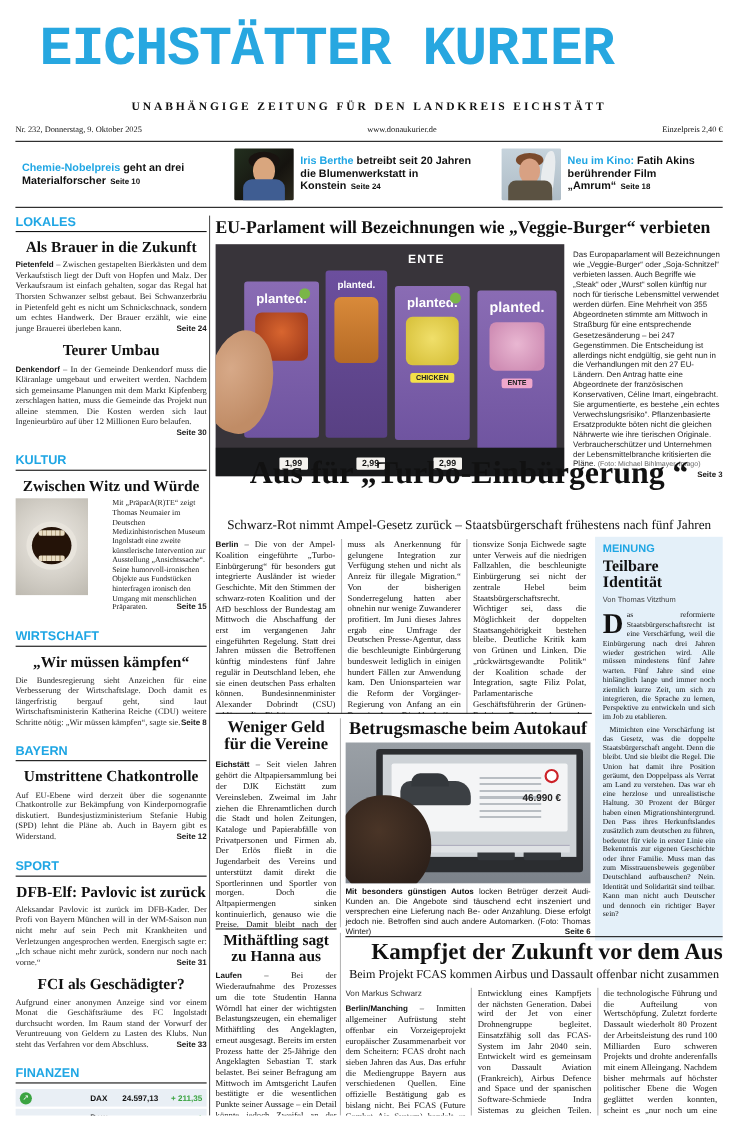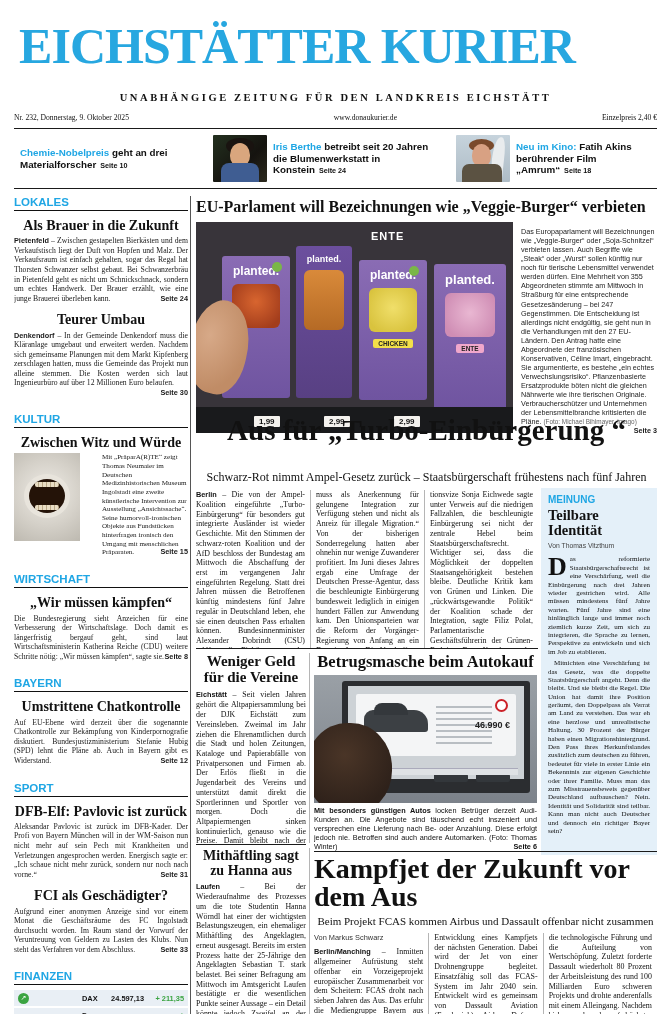--- a/index.html
+++ b/index.html
@@ -2,21 +2,21 @@
 <html lang="de"><head>
 <meta charset="utf-8">
 <style>
   html,body{margin:0;padding:0;background:#e8e8e8;}
   .page{position:relative;width:671px;height:1024px;background:#ffffff;margin:0 auto;
         font-family:"Liberation Serif",serif;color:#111;overflow:hidden;}
   [data-name]{box-sizing:border-box;}
 
   
   .masthead{position:absolute;left:0;top:20px;width:594px;text-align:center;
-            font-family:Liberation Serif, serif;font-weight:bold;font-size:50px;
+            font-family:Liberation Mono, monospace;font-weight:bold;font-size:50px;
             letter-spacing:-1px;color:#27a7e0;line-height:1.05;}
   .subtitle{position:absolute;left:0;top:92px;width:671px;text-align:center;
             font-family:"Liberation Serif",serif;font-size:10.5px;letter-spacing:2.6px;font-weight:bold;}
   .dateline{position:absolute;left:14px;top:113px;width:643px;display:flex;justify-content:space-between;
             font-size:7.6px;font-family:"Liberation Serif",serif;}
   .hr{position:absolute;height:1px;background:#1a1a1a;}
   .vr{position:absolute;width:1px;background:#2a2a2a;}
 
   
   .teasers{position:absolute;left:14px;top:132px;width:643px;height:53px;display:flex;}
@@ -123,21 +123,21 @@
   .taskbar{position:absolute;left:6px;bottom:4px;right:6px;height:7px;background:#dfe2e5;
      border-top:1px solid #aab;}
   .head-sil{position:absolute;left:-8px;bottom:-12px;width:86px;height:92px;background:radial-gradient(circle at 45% 35%,#4a3527 0%,#2e211a 70%);border-radius:48%;}
   .caption{font-family:"Liberation Sans",sans-serif;font-size:7.3px;line-height:1.25;margin-top:3px;text-align:justify;}
   .cap-lead{font-weight:bold;}
 
   .hanna{position:absolute;left:196px;top:848px;width:110px;height:166px;overflow:hidden;}
   .hanna .art-title{font-size:14px;margin-bottom:4px;}
 
   .fcas{position:absolute;left:314px;top:855px;width:343px;height:159px;overflow:hidden;}
-  .fcas-head{font-weight:bold;font-size:28px;text-align:left;line-height:1;}
+  .fcas-head{font-weight:bold;font-size:21px;text-align:right;line-height:1;}
   .fcas-sub{font-size:11px;text-align:center;margin:4px 0 6px;}
   .fcas .col{width:33.33%;}
   .byline{font-family:"Liberation Sans",sans-serif;font-size:7.4px;color:#333;margin-bottom:5px;}
 </style>
 </head>
 <body>
 
 <div class="page" data-name="newspaper-front-page">
 
   <div class="masthead" data-name="masthead-title">EICHSTÄTTER KURIER</div>

